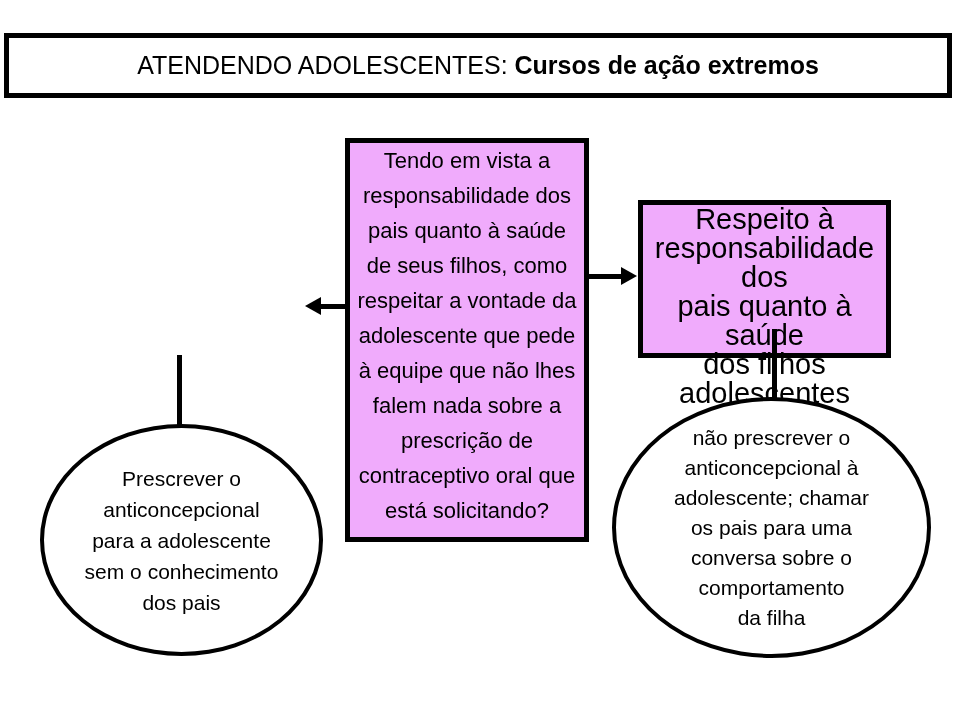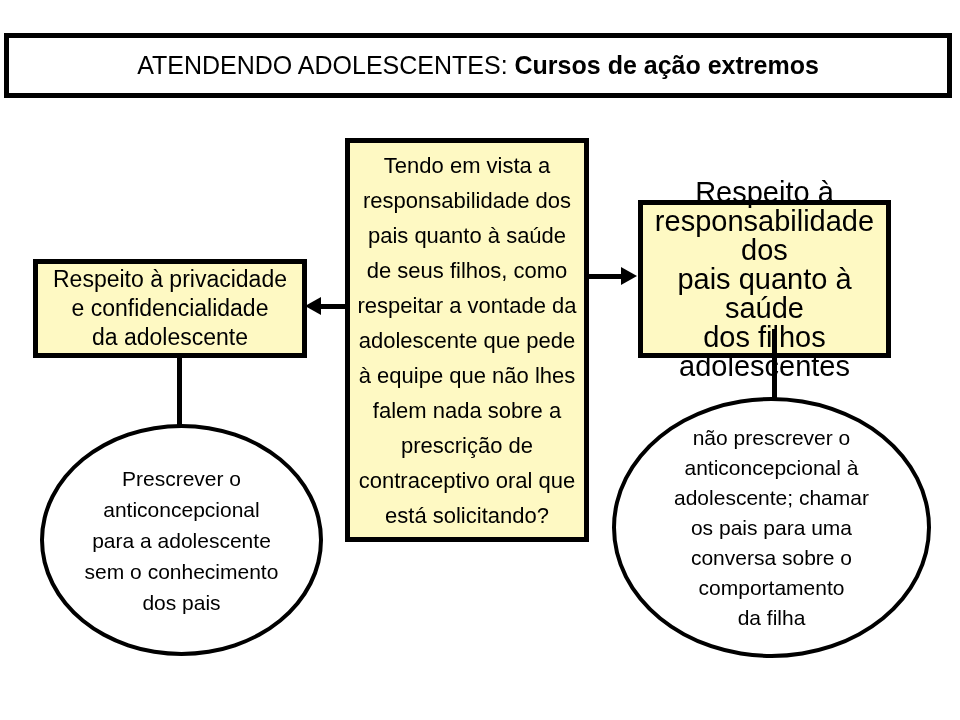--- a/index.html
+++ b/index.html
@@ -1,22 +1,22 @@
 <!DOCTYPE html>
 <html><head>
 <meta charset="utf-8">
 <style>
   html,body{margin:0;padding:0;background:#fff;}
   .slide{
     position:relative;width:960px;height:720px;background:#ffffff;
     font-family:"Liberation Sans",sans-serif;color:#000;overflow:hidden;
   }
   .box{
-    position:absolute;box-sizing:border-box;border:5px solid #000;background:#fef9c3;
-    display:flex;align-items:center;justify-content:center;text-align:center;
+    position:absolute;box-sizing:border-box;border:5px solid #000;background:#f0abfc;
+    display:flex;align-items:flex-start;justify-content:center;text-align:center;
   }
   .ellipse{
     position:absolute;box-sizing:border-box;border:4px solid #000;background:#fff;
     border-radius:50%;display:flex;align-items:center;justify-content:center;text-align:center;
   }
   .pre{white-space:pre-line;}
   .title-box{
     position:absolute;left:4px;top:33px;width:948px;height:65px;
     box-sizing:border-box;border:5px solid #000;background:#fff;
     display:flex;align-items:center;justify-content:center;text-align:center;
@@ -54,25 +54,20 @@
 de seus filhos, como
 respeitar a vontade da
 adolescente que pede
 à equipe que não lhes
 falem nada sobre a
 prescrição de
 contraceptivo oral que
 está solicitando?</span>
   </div>
 
-  <div class="box left-box">
-    <span class="pre">Respeito à privacidade
-e confidencialidade
-da adolescente</span>
-  </div>
 
   <div class="box right-box">
     <span class="pre">Respeito à
 responsabilidade dos
 pais quanto à saúde
 dos filhos
 adolescentes</span>
   </div>
 
   <div class="hline arrow-left-line"></div>

